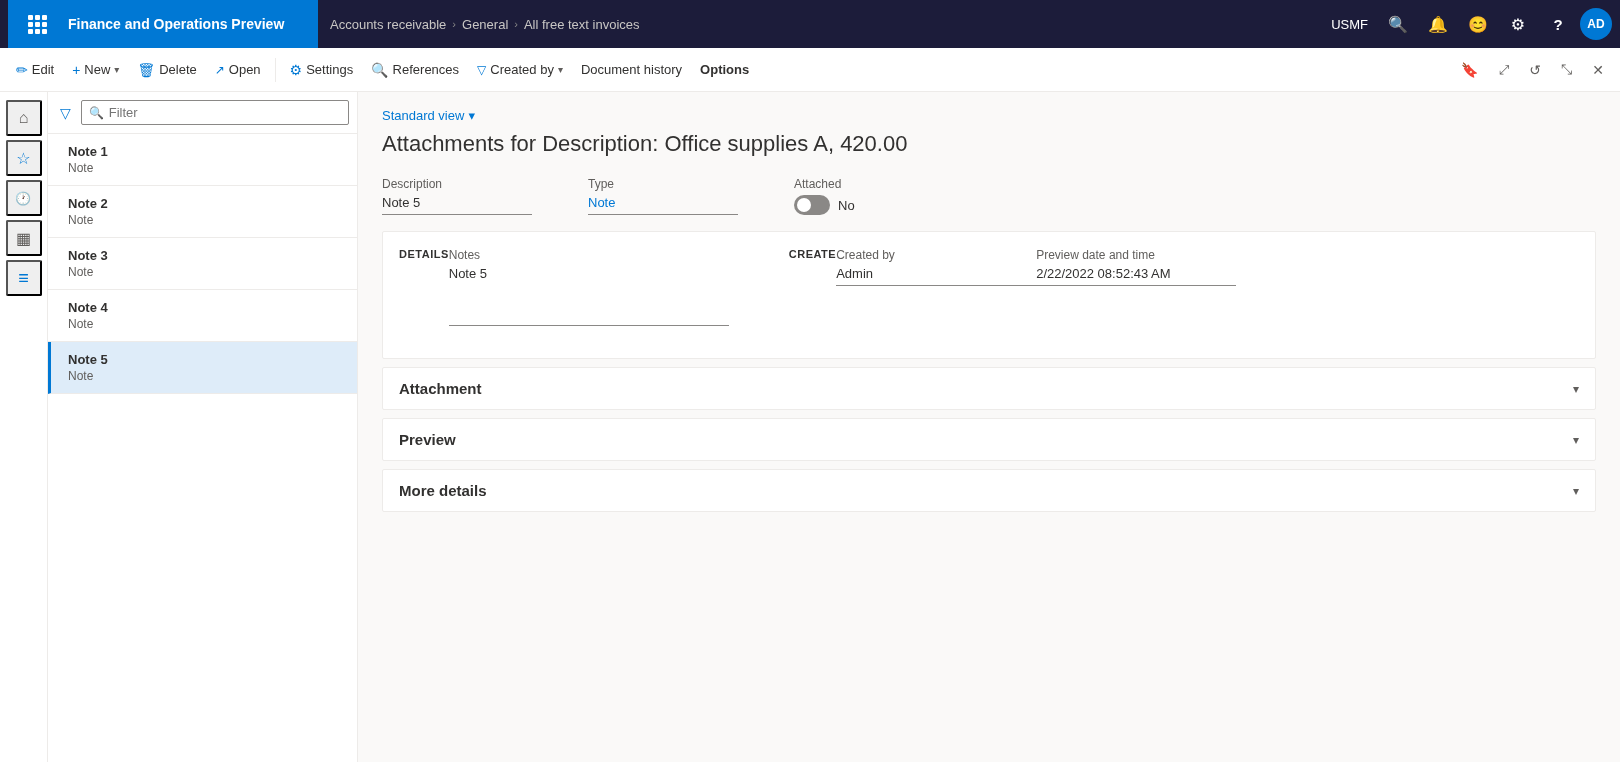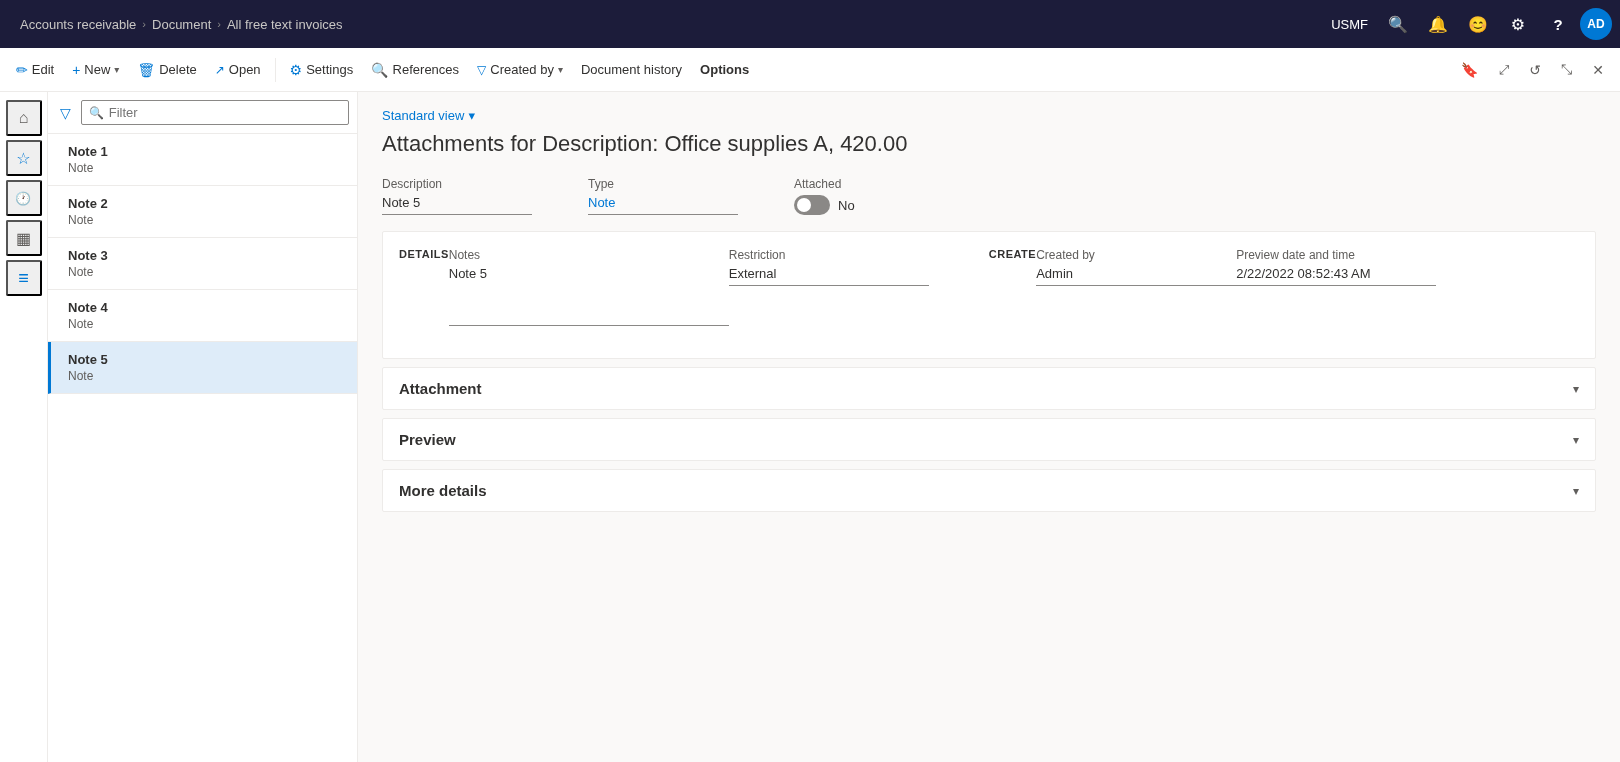--- a/index.html
+++ b/index.html
@@ -320,24 +320,40 @@
 
     
     .detail-panel::-webkit-scrollbar { width: 8px; }
     .detail-panel::-webkit-scrollbar-track { background: #f3f2f1; }
     .detail-panel::-webkit-scrollbar-thumb { background: #c8c6c4; border-radius: 4px; }
   </style>
 </head>
 <body>
 
 <div class="top-nav">
+  <div class="top-nav-brand">
+    <button class="nav-icon-btn" style="margin-right:8px;">
+      <div class="waffle-icon">
+        <div class="waffle-dot"></div>
+          <div class="waffle-dot"></div>
+          <div class="waffle-dot"></div>
+        <div class="waffle-dot"></div>
+          <div class="waffle-dot"></div>
+          <div class="waffle-dot"></div>
+        <div class="waffle-dot"></div>
+          <div class="waffle-dot"></div>
+          <div class="waffle-dot"></div>
+      </div>
+    </button>
+    <span>Finance and Operations Preview</span>
+  </div>
   <div class="breadcrumb">
     <span class="breadcrumb-item">Accounts receivable</span>
     <span class="breadcrumb-sep">›</span>
-    <span class="breadcrumb-item">Document</span>
+    <span class="breadcrumb-item">General</span>
     <span class="breadcrumb-sep">›</span>
     <span class="breadcrumb-item">All free text invoices</span>
   </div>
   <div class="top-nav-right">
     <span class="usmf-label">USMF</span>
     <button class="nav-icon-btn">🔍</button>
     <button class="nav-icon-btn">🔔</button>
     <button class="nav-icon-btn">😊</button>
     <button class="nav-icon-btn">⚙</button>
     <button class="nav-icon-btn" style="font-size:15px; font-weight:600;">?</button>
@@ -463,24 +479,20 @@
 
     <div class="section">
       <div class="section-body">
         <div class="details-create-row">
 
           <div class="section-col">
             <div class="col-heading">DETAILS</div>
             <div class="detail-field">
               <div class="detail-field-label">Notes</div>
               <div class="notes-area">Note 5</div>
-            </div>
-            <div class="detail-field">
-              <div class="detail-field-label">Restriction</div>
-              <div class="detail-field-value">External</div>
             </div>
           </div>
 
           <div class="section-col">
             <div class="col-heading">CREATE</div>
             <div class="detail-field">
               <div class="detail-field-label">Created by</div>
               <div class="detail-field-value">Admin</div>
             </div>
             <div class="detail-field">

